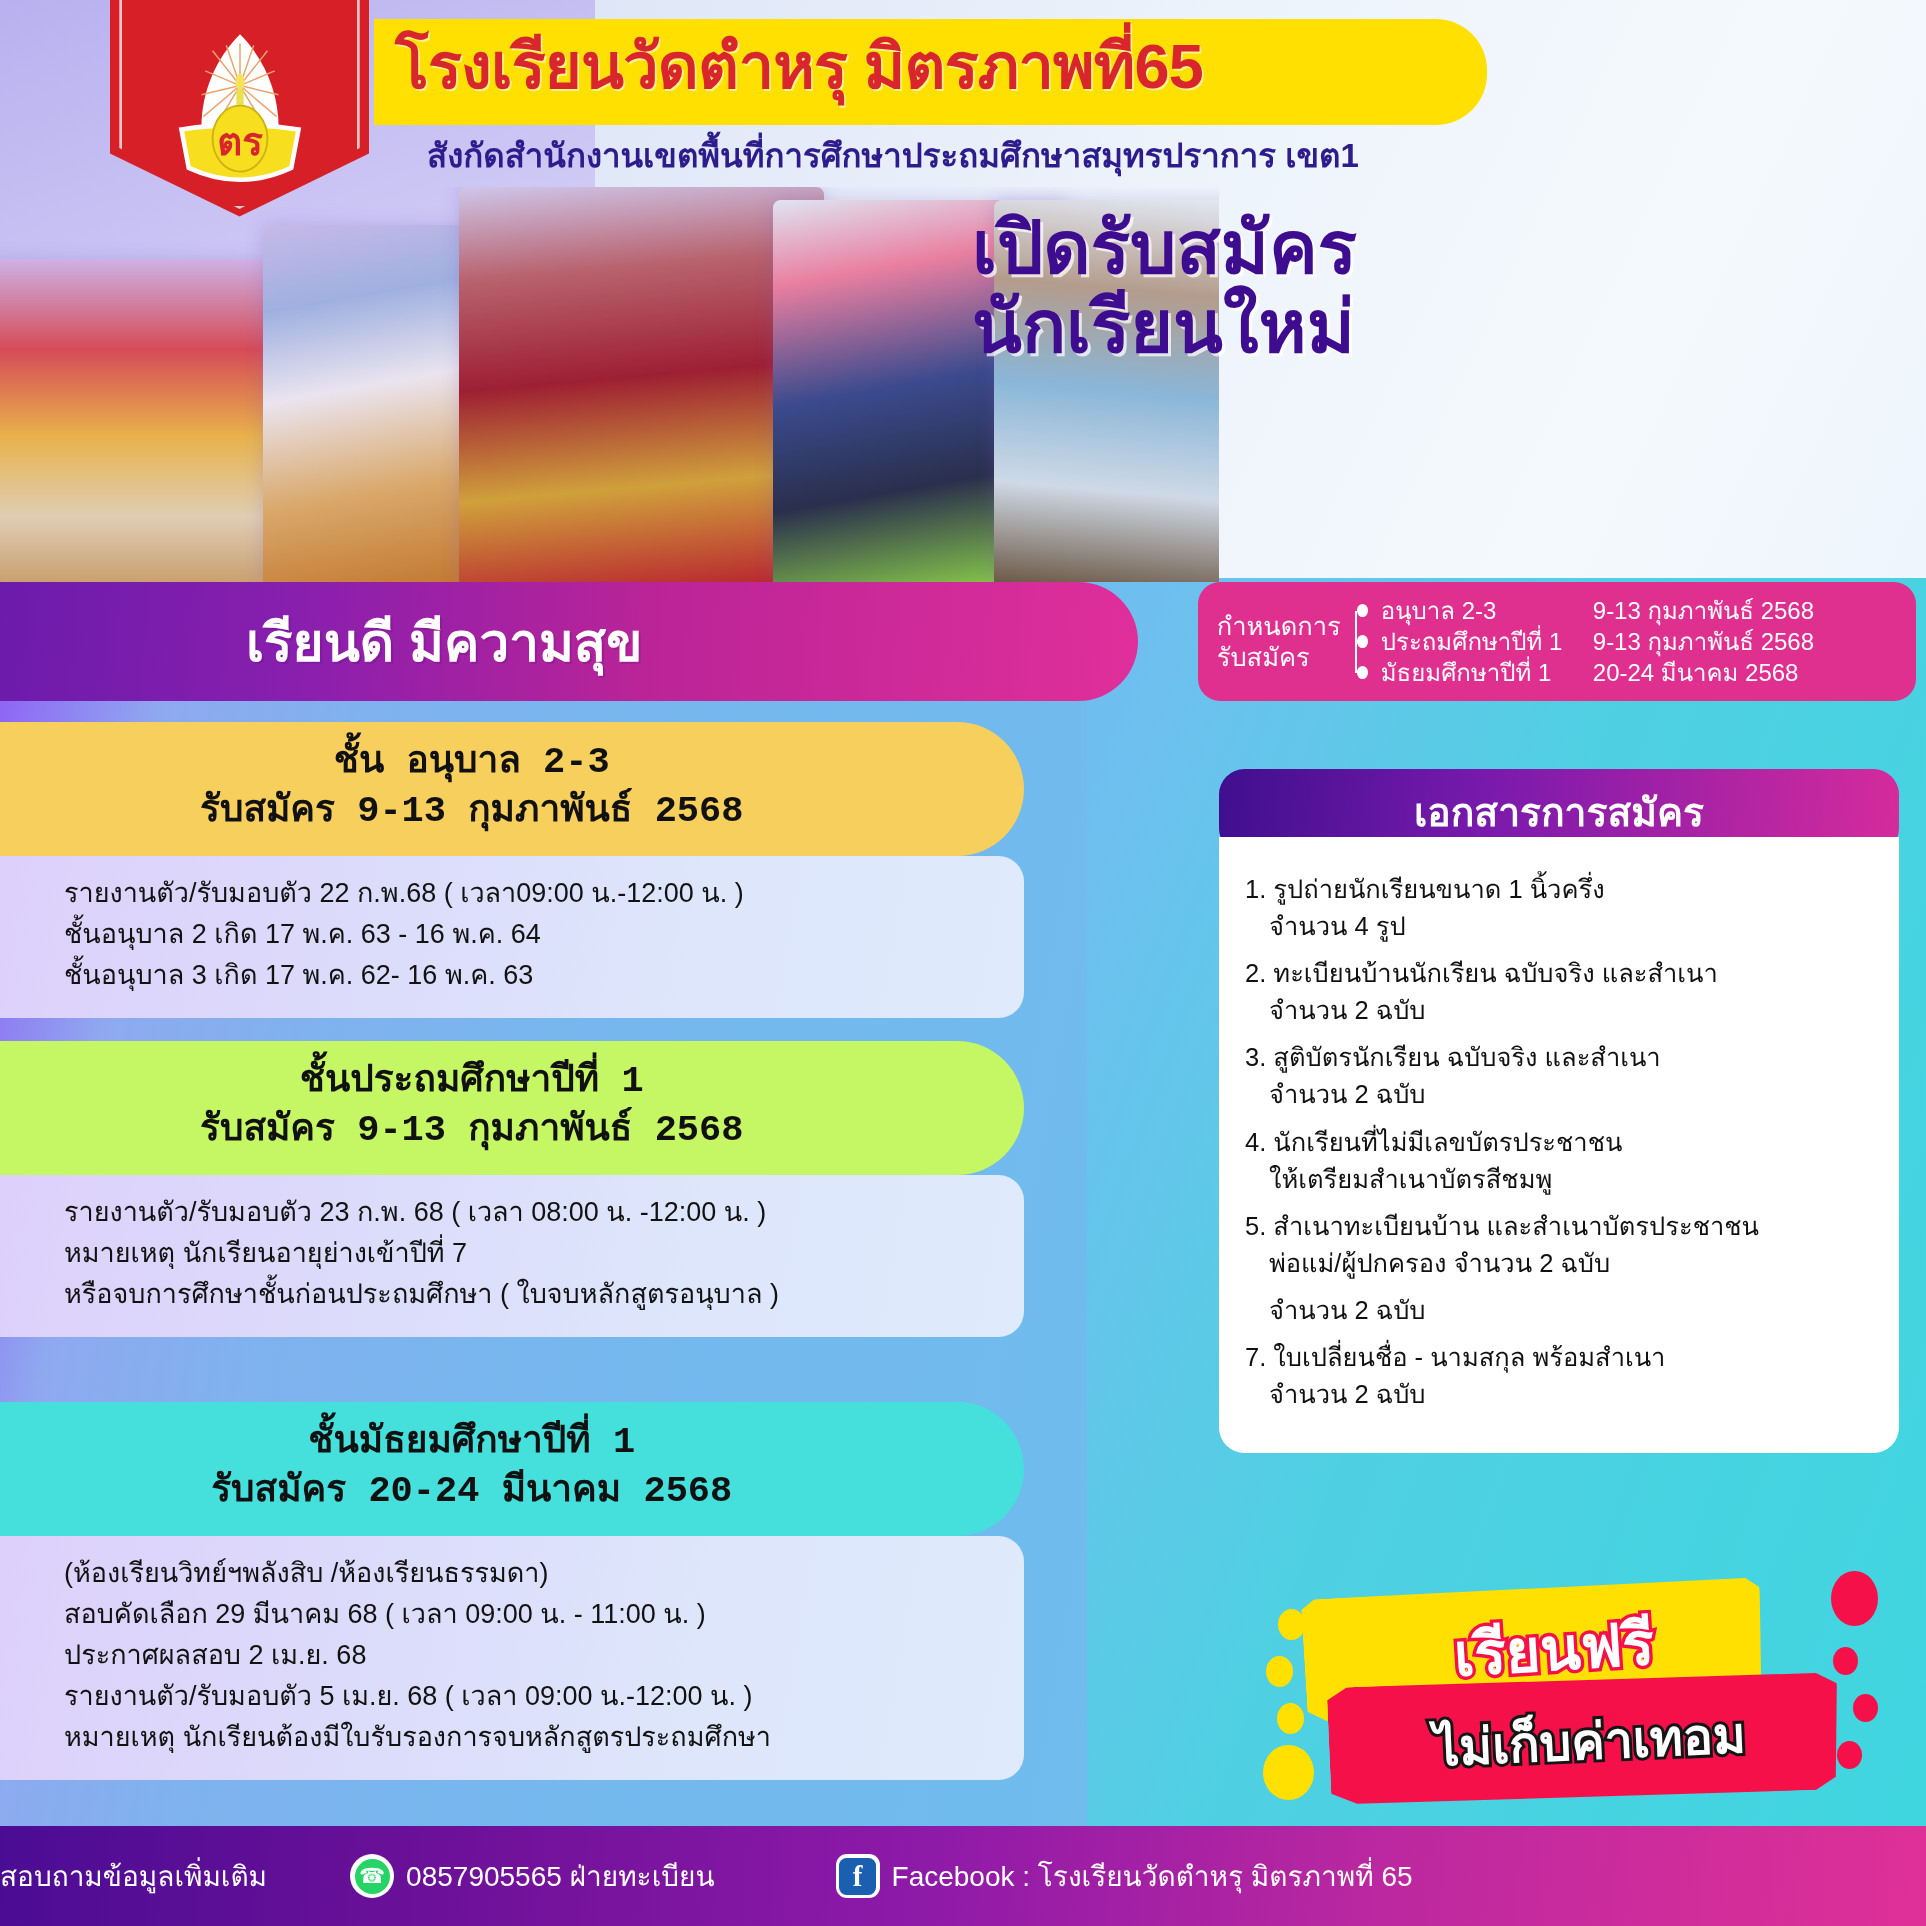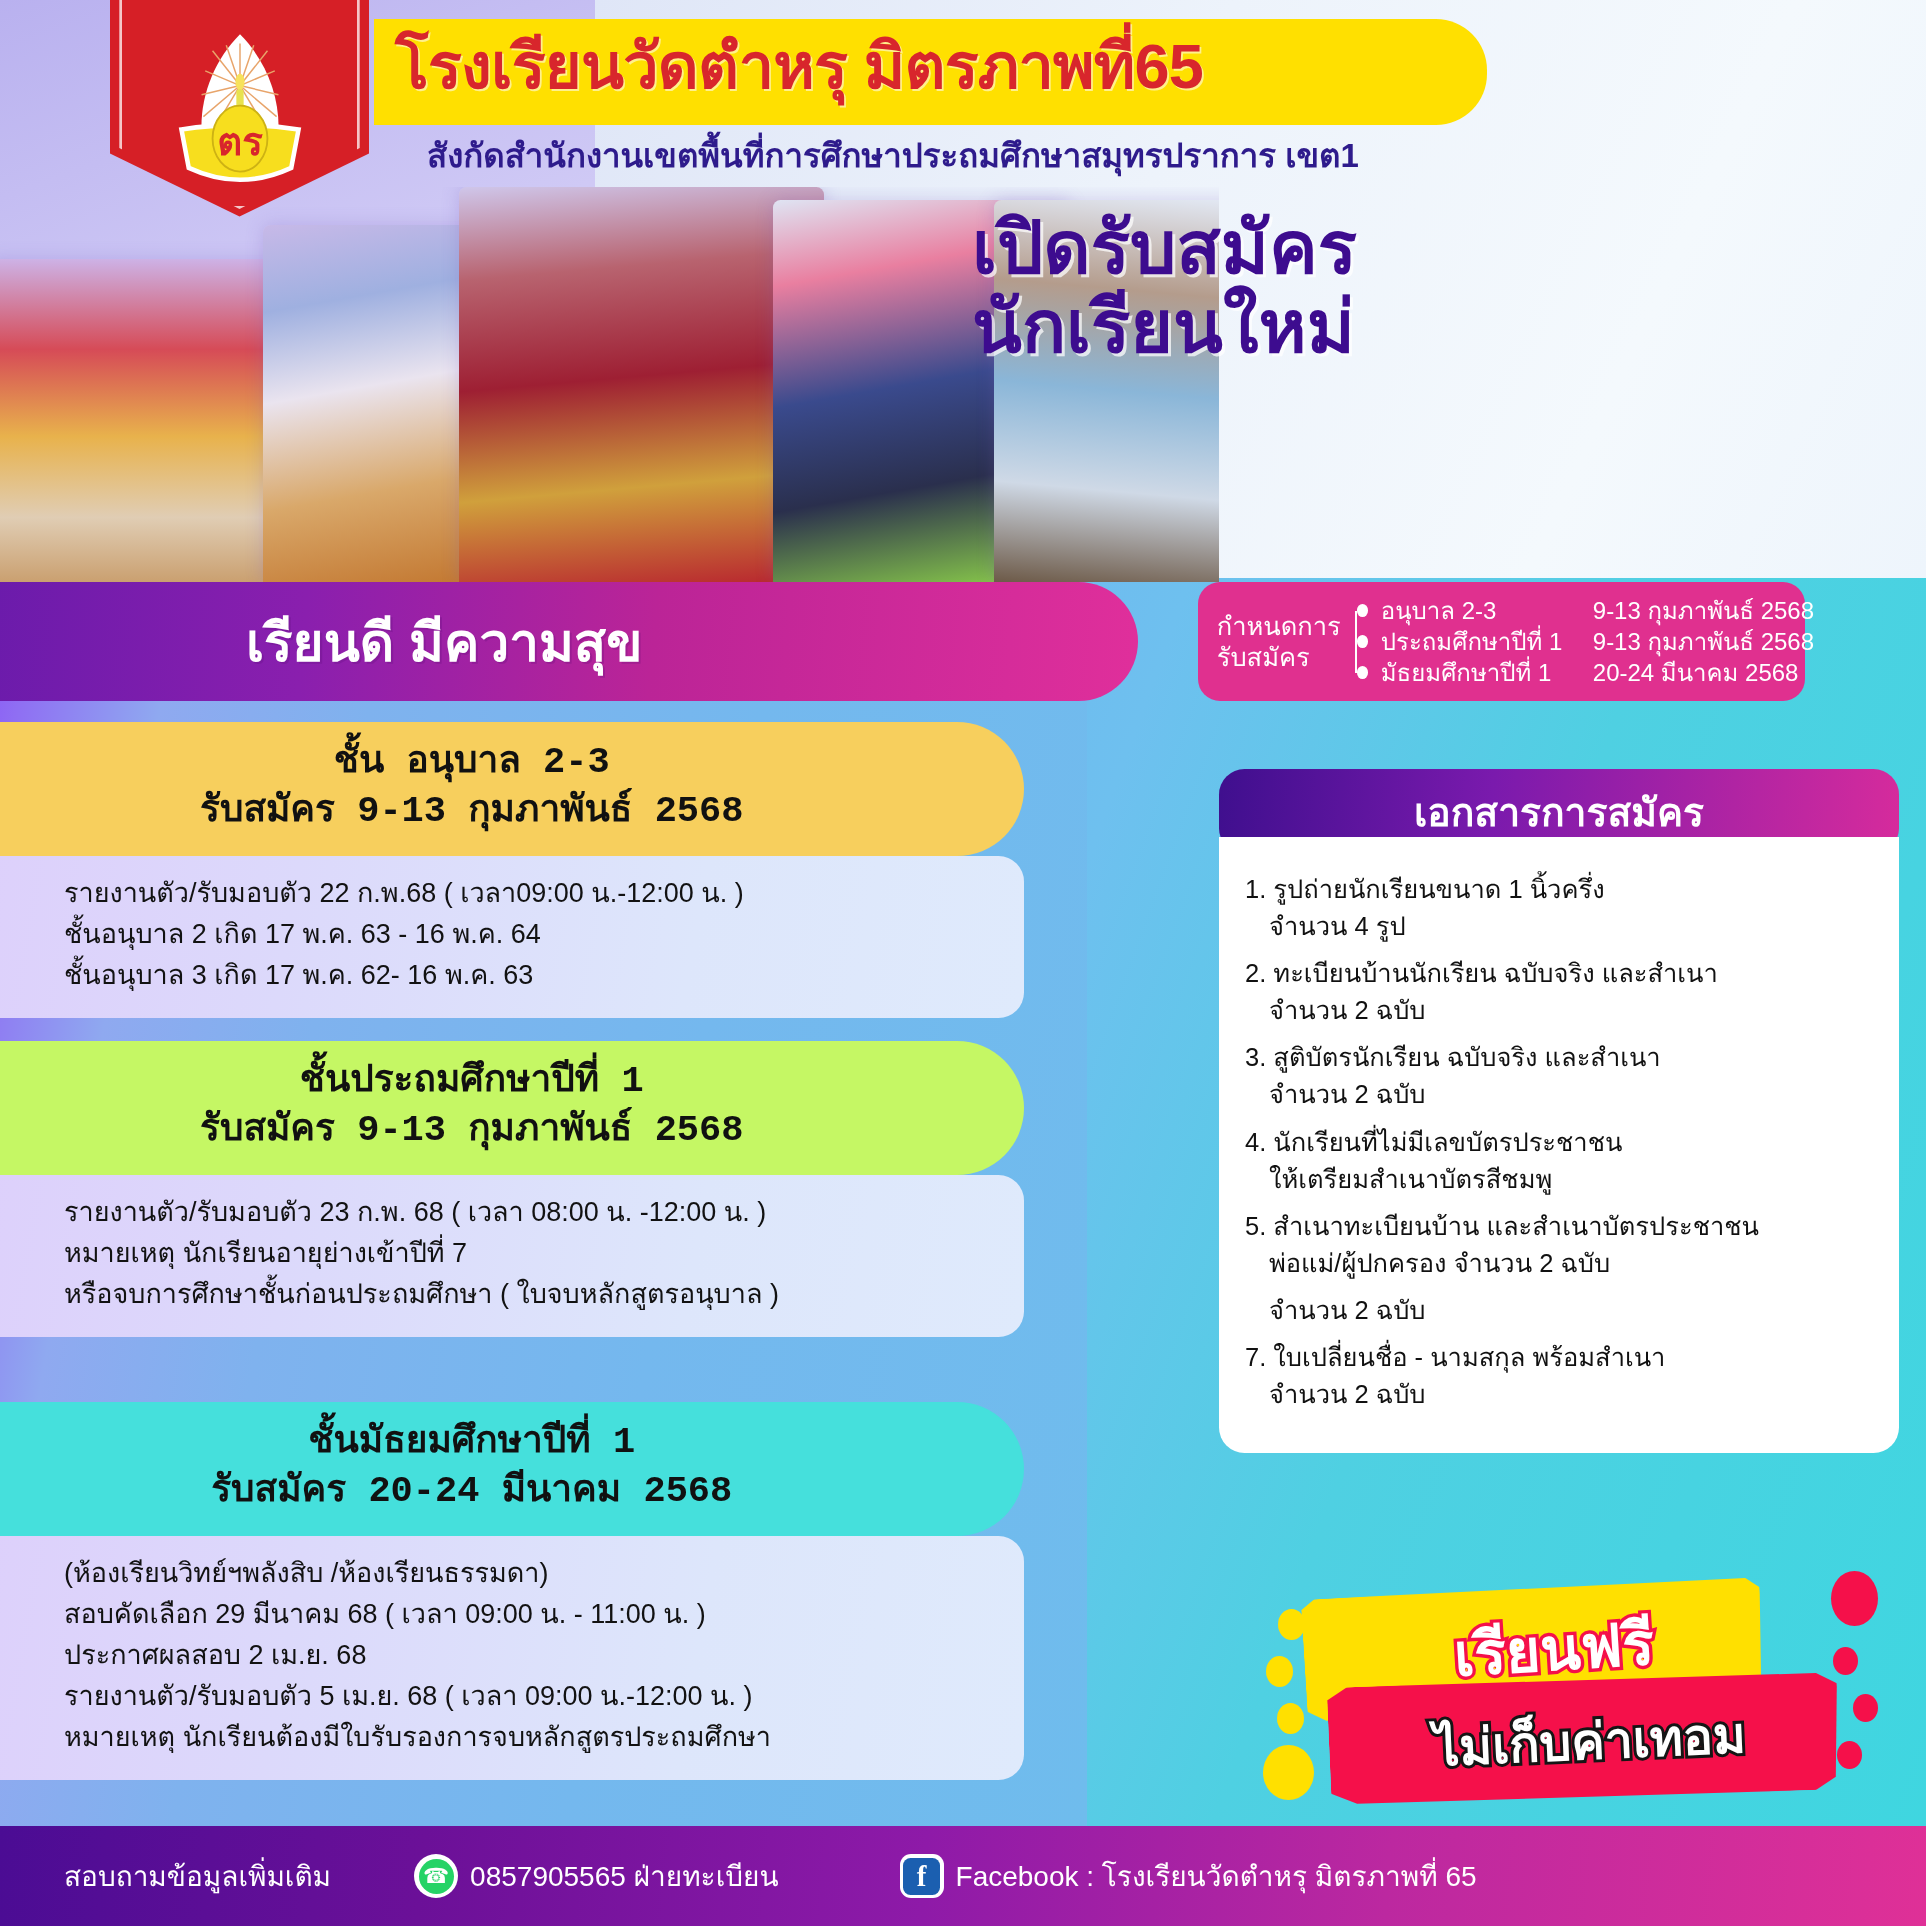--- a/index.html
+++ b/index.html
@@ -77,21 +77,21 @@
 
   
   .slogan { position:absolute; left:-17px; top:582px; width:1155px; height:119px;
     background:linear-gradient(95deg,#6a1bab 0%,#8a1fae 28%,#bb2497 58%,#e02f9b 100%);
     border-radius:0 85px 85px 0; z-index:10;
     display:flex; align-items:center; }
   .slogan span { margin-left:263px; font-size:53px; font-weight:bold; color:#fff;
     text-shadow:2.1px 2.1px 0 rgba(90,10,120,.25); white-space:nowrap; }
 
   
-  .sched { position:absolute; left:1198px; top:582px; width:607px; height:119px;
+  .sched { position:absolute; left:1198px; top:582px; width:718px; height:119px;
     background:#e0308f; border-radius:22px; z-index:11;
     display:flex; align-items:center; padding:11px 15.3px 11px 18.7px; }
   .sched-label { color:#fff; font-size:25.5px; line-height:31px; white-space:nowrap;
     padding-right:14.4px; border-right:2.5px solid #fff; }
   .sched-rows { }
   .sched-row { display:flex; align-items:center; color:#fff; font-size:24px; line-height:31px; white-space:nowrap; }
   .sched-dot { width:11px; height:12.7px; background:#fff; border-radius:50%; margin-right:12.7px; flex:none; }
   .sched-lvl { width:212px; }
   .sched-date { }
 
@@ -139,21 +139,21 @@
   .fb-t1 { position:absolute; left:89px; top:26px; width:416px; text-align:center;
     font-size:59px; font-weight:bold; color:#fff; transform:rotate(-3.5deg); line-height:106px;
     -webkit-text-stroke:6.8px #F5104A; paint-order:stroke fill; white-space:nowrap; }
   .fb-t2 { position:absolute; left:89px; top:127px; width:488px; text-align:center;
     font-size:50px; font-weight:bold; color:#fff; transform:rotate(-2.5deg); line-height:89px;
     -webkit-text-stroke:6px #151515; paint-order:stroke fill; white-space:nowrap; }
 
   
   .footer { position:absolute; left:0; bottom:0; width:1926px; height:100px; z-index:20;
     background:linear-gradient(95deg,#4b0c94 0%,#6b1098 22%,#8e1aa8 48%,#bc28a0 72%,#df3097 100%);
-    display:flex; align-items:center; padding-left:64px; gap:0; }
+    display:flex; align-items:center; gap:0; }
   .ft-text { color:#fff; font-size:28px; white-space:nowrap; }
   .ft-phone { display:flex; align-items:center; gap:12px; margin-left:83px; }
   .ft-fb { display:flex; align-items:center; gap:12px; margin-left:121px; }
   .ic-phone { width:44px; height:44px; border-radius:50%; background:#fff;
     display:flex; align-items:center; justify-content:center; flex:none; }
   .ic-phone span { width:35px; height:35px; border-radius:50%; background:#25D366;
     display:flex; align-items:center; justify-content:center; color:#fff; font-size:21px; }
   .ic-fb { width:44px; height:44px; border-radius:11px; background:#fff;
     display:flex; align-items:center; justify-content:center; flex:none; }
   .ic-fb span { width:37px; height:37px; border-radius:7.6px; background:#1b5fb0;

